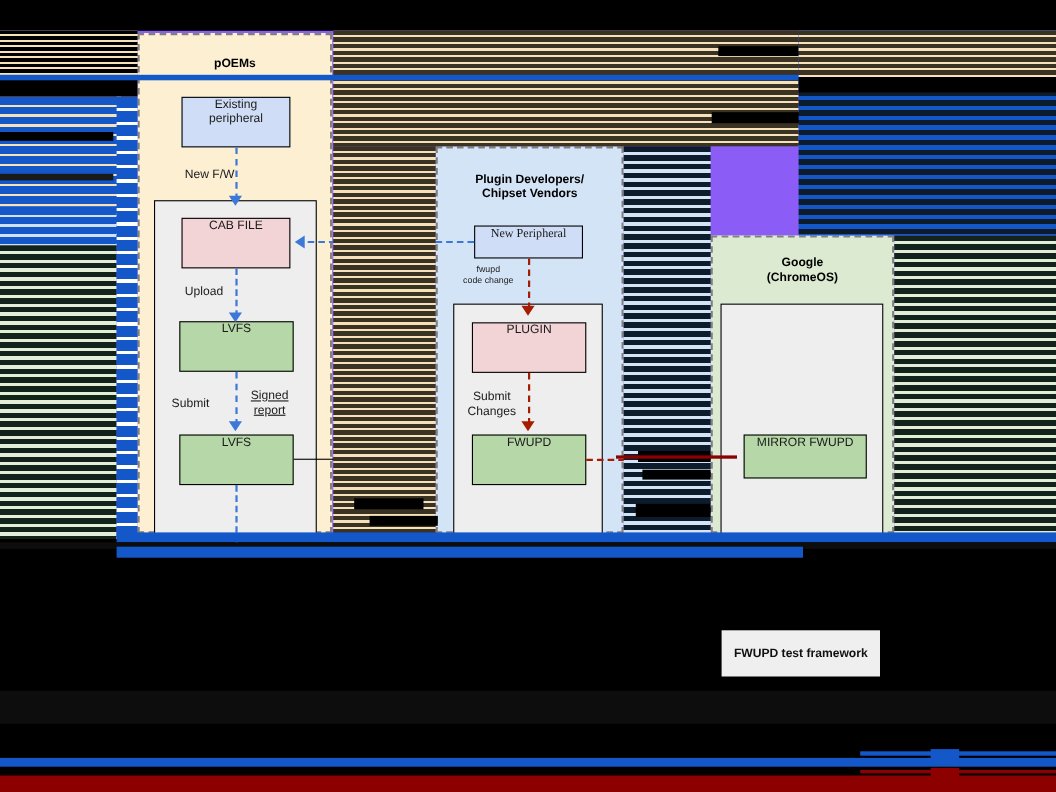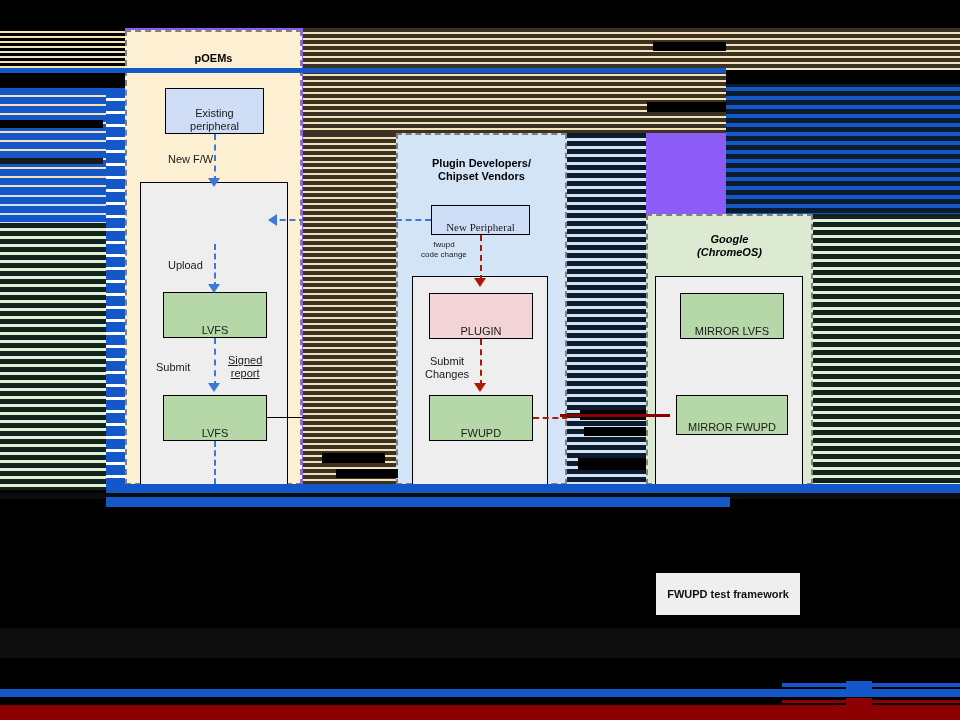--- a/index.html
+++ b/index.html
@@ -12,21 +12,21 @@
   .lane{position:absolute;box-sizing:border-box;}
   .lane-title{position:absolute;left:0;right:0;text-align:center;font-size:11px;font-weight:bold;color:#000;line-height:13px;}
 
   .lane-poems{left:125px;top:2px;width:177px;height:455px;background:#fdefd2;border:2px dashed #808080;}
   .lane-plugin{left:396px;top:105px;width:171px;height:352px;background:#d4e4f7;border:2px dashed #808080;}
   .lane-google{left:646px;top:186px;width:167px;height:271px;background:#dcead2;border:2px dashed #808080;}
 
   .innerbox{position:absolute;box-sizing:border-box;background:#eeeeee;border:1px solid #000;}
 
   .node{position:absolute;box-sizing:border-box;border:1px solid #000;
-        display:flex;align-items:flex-end;justify-content:center;text-align:center;
+        display:flex;align-items:flex-start;justify-content:center;text-align:center;
         font-size:11px;color:#1a1a1a;line-height:13px;}
   .n-blue{background:#cfdef6;}
   .n-pink{background:#f2d3d6;}
   .n-green{background:#b6d7a8;}
 
   .lbl{position:absolute;font-size:11px;color:#1a1a1a;line-height:13px;white-space:pre;}
   .lbl-sm{position:absolute;font-size:8px;color:#1a1a1a;line-height:10px;text-align:center;white-space:pre;}
 
   
   .vline{position:absolute;width:0;border-left-width:2px;border-left-style:dashed;}
@@ -63,20 +63,23 @@
     <div class="lane lane-poems">
       <div class="lane-title" style="top:20px;">pOEMs</div>
     </div>
 
     <div class="node n-blue" style="left:165px;top:60px;width:99px;height:46px;">
       <span><span>Existing</span><br><span>peripheral</span></span>
     </div>
 
     <div class="innerbox" style="left:140px;top:154px;width:148px;height:305px;"></div>
 
+    <div class="node n-pink" style="left:165px;top:170px;width:99px;height:46px;">
+      <span>CAB FILE</span>
+    </div>
     <div class="node n-green" style="left:163px;top:264px;width:104px;height:46px;">
       <span>LVFS</span>
     </div>
     <div class="node n-green" style="left:163px;top:367px;width:104px;height:46px;">
       <span>LVFS</span>
     </div>
 
     <div class="vline bl" style="left:214px;top:106px;height:48px;"></div>
     <div class="arrow ar-down-bl" style="left:208px;top:150px;"></div>
     <div class="lbl" style="left:148px;top:125px;padding-left:20px;">New F/W</div>
@@ -122,30 +125,27 @@
     <div class="lbl-sm" style="left:421px;top:212px;">fwupd<br>code change</div>
 
     <div class="vline rd" style="left:480px;top:311px;height:47px;"></div>
     <div class="arrow ar-down-rd" style="left:474px;top:355px;"></div>
     <div class="lbl" style="left:425px;top:327px;text-align:center;">Submit<br>Changes</div>
 
     <div class="hline rd" style="left:533px;top:389px;width:132px;"></div>
     <div class="arrow ar-right-rd" style="left:660px;top:383px;"></div>
 
     <div class="lane lane-google">
-      <div class="lane-title" style="top:17px;font-style:italic;">
+      <div class="lane-title" style="top:17px;">
         <span>Google</span><br><span>(ChromeOS)</span>
       </div>
     </div>
 
     <div class="innerbox" style="left:655px;top:248px;width:148px;height:215px;"></div>
 
-    <div class="node n-green" style="left:680px;top:265px;width:104px;height:46px;">
-      <span>MIRROR LVFS</span>
-    </div>
     <div class="node n-green" style="left:676px;top:367px;width:112px;height:40px;">
       <span>MIRROR FWUPD</span>
     </div>
 
     <div class="glitch" style="left:0;top:0;width:125px;height:44px;background:repeating-linear-gradient(to bottom,#000 0 3px,#f6e2ba 3px 5px);"></div>
     <div class="glitch" style="left:0;top:44px;width:125px;height:16px;background:#000;"></div>
 
     <div class="glitch" style="left:0;top:60px;width:110px;height:135px;background:repeating-linear-gradient(to bottom,#1357c8 0 7px,#f6e2ba 7px 9px);"></div>
     <div class="glitch" style="left:0;top:92px;width:103px;height:8px;background:#000;"></div>
     <div class="glitch" style="left:0;top:130px;width:103px;height:6px;background:#1a1a1a;"></div>

